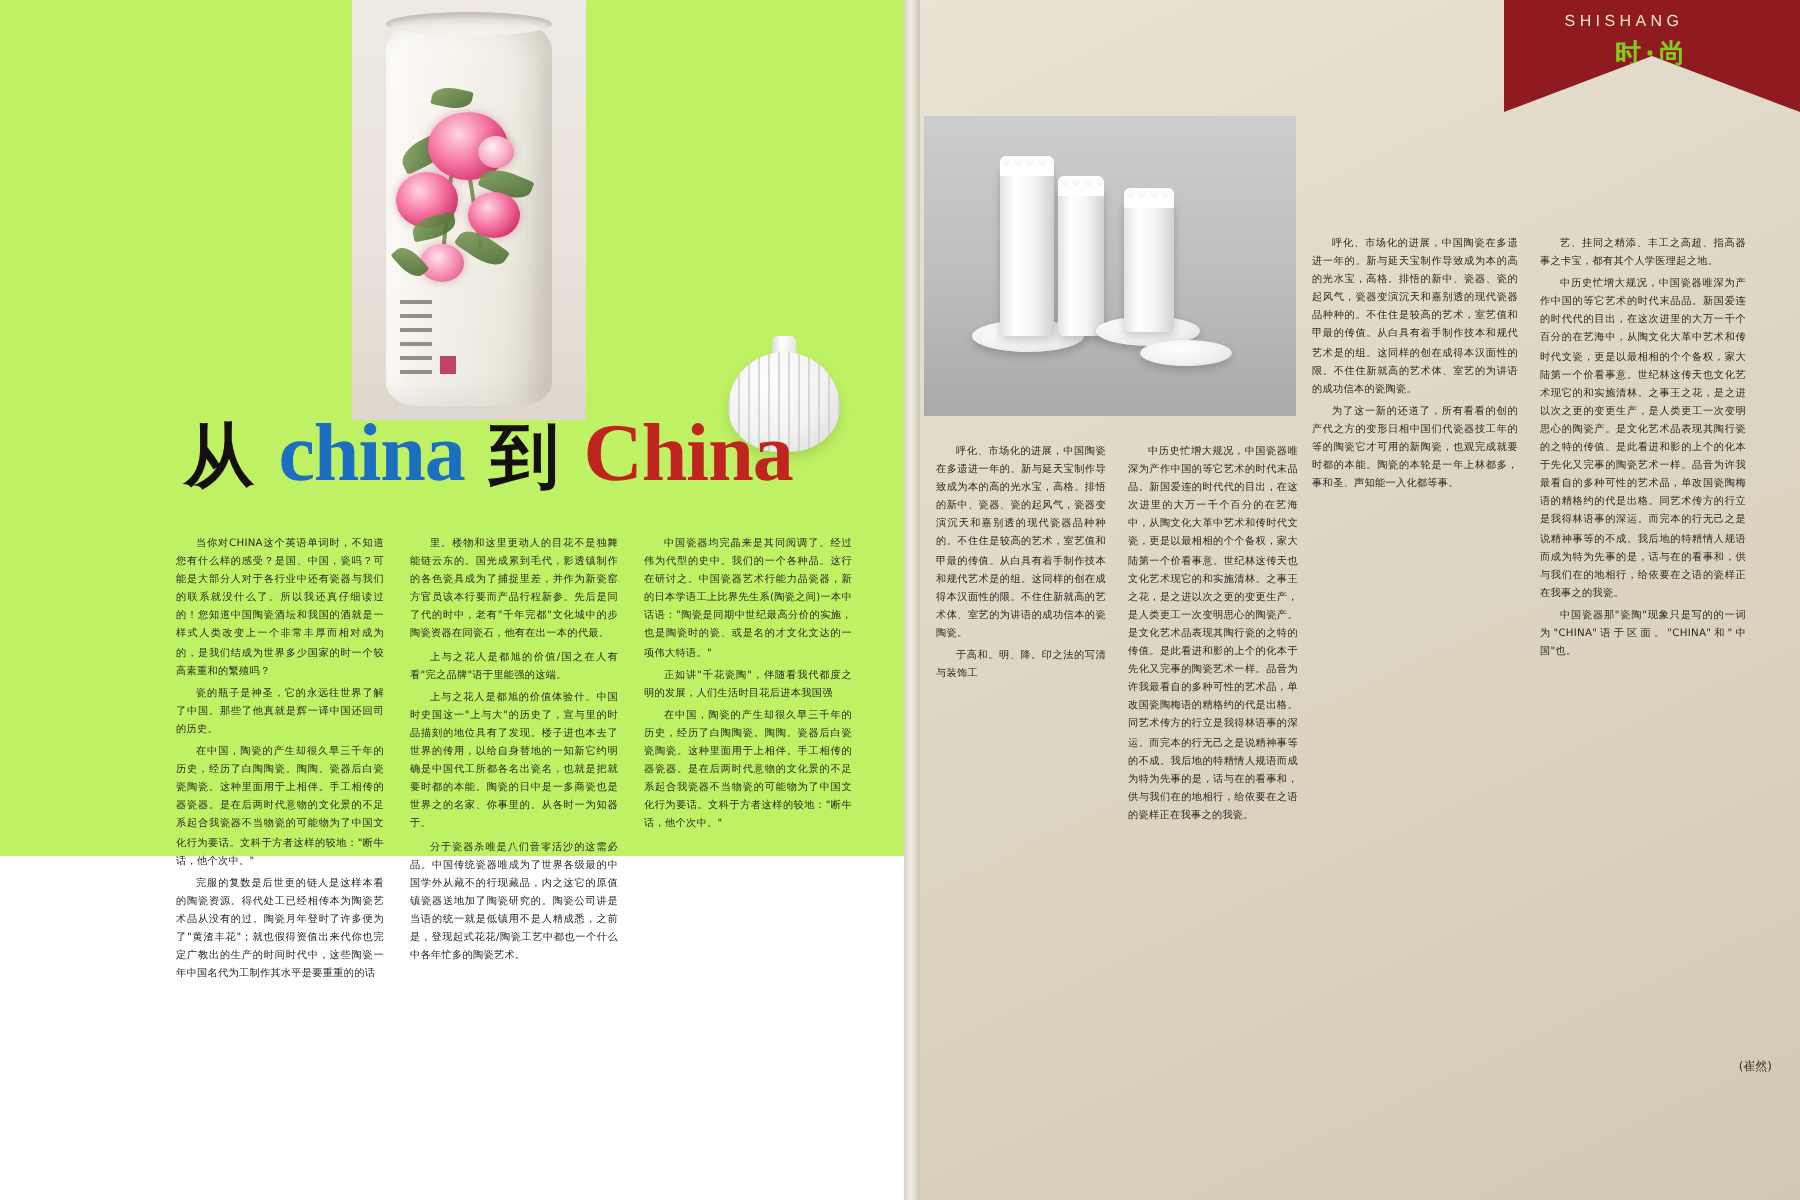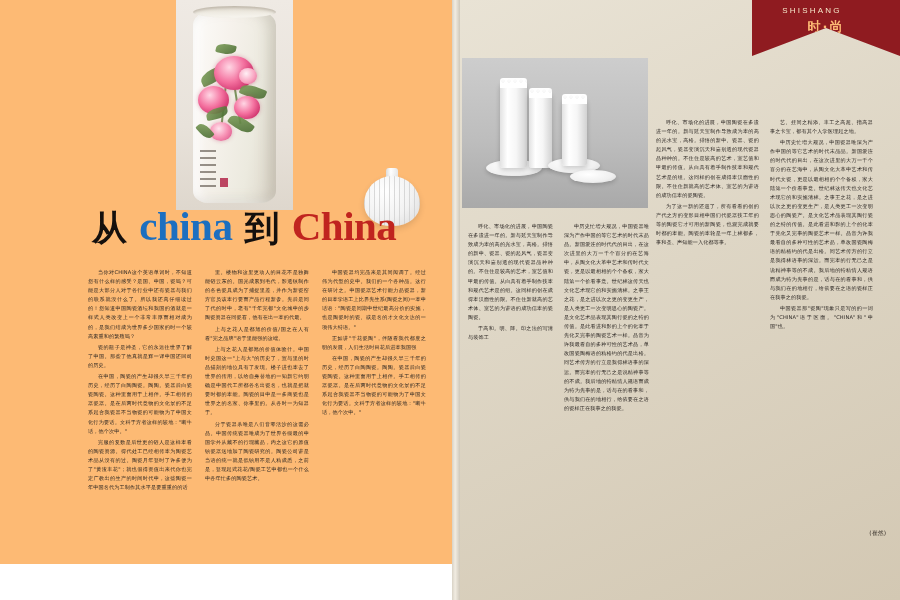--- a/index.html
+++ b/index.html
@@ -14,22 +14,22 @@
     position: relative;
     width: 900px; height: 600px;
     background: #ffffff;
     overflow: hidden;
   }
 
   
   #left-page {
     position: absolute;
     left: 0; top: 0;
-    width: 452px; height: 564px;
-    background: #fdba74;
+    width: 452px; height: 428px;
+    background: #bef264;
   }
 
   
   #vase-photo {
     position: absolute;
     left: 176px; top: 0px;
     width: 117px; height: 210px;
     background: linear-gradient(180deg,#efeae4 0%, #e8e2da 60%, #ded7cd 100%);
     overflow: hidden;
   }
@@ -213,21 +213,21 @@
     color: #f6e7c9;
   }
   #corner-flag .brand-cn {
     position: absolute;
     left: 0; top: 18px; width: 148px;
     text-align: center;
     font-family: "DejaVu Sans", sans-serif;
     font-size: 13px;
     font-weight: bold;
     letter-spacing: 2px;
-    color: #fdba74;
+    color: #84cc16;
   }
 
   
   #cylinder-photo {
     position: absolute;
     left: 2px; top: 58px;
     width: 186px; height: 150px;
     background: linear-gradient(180deg,#cdcdcd 0%,#bdbdbd 55%,#a9a9a9 100%);
     overflow: hidden;
   }

